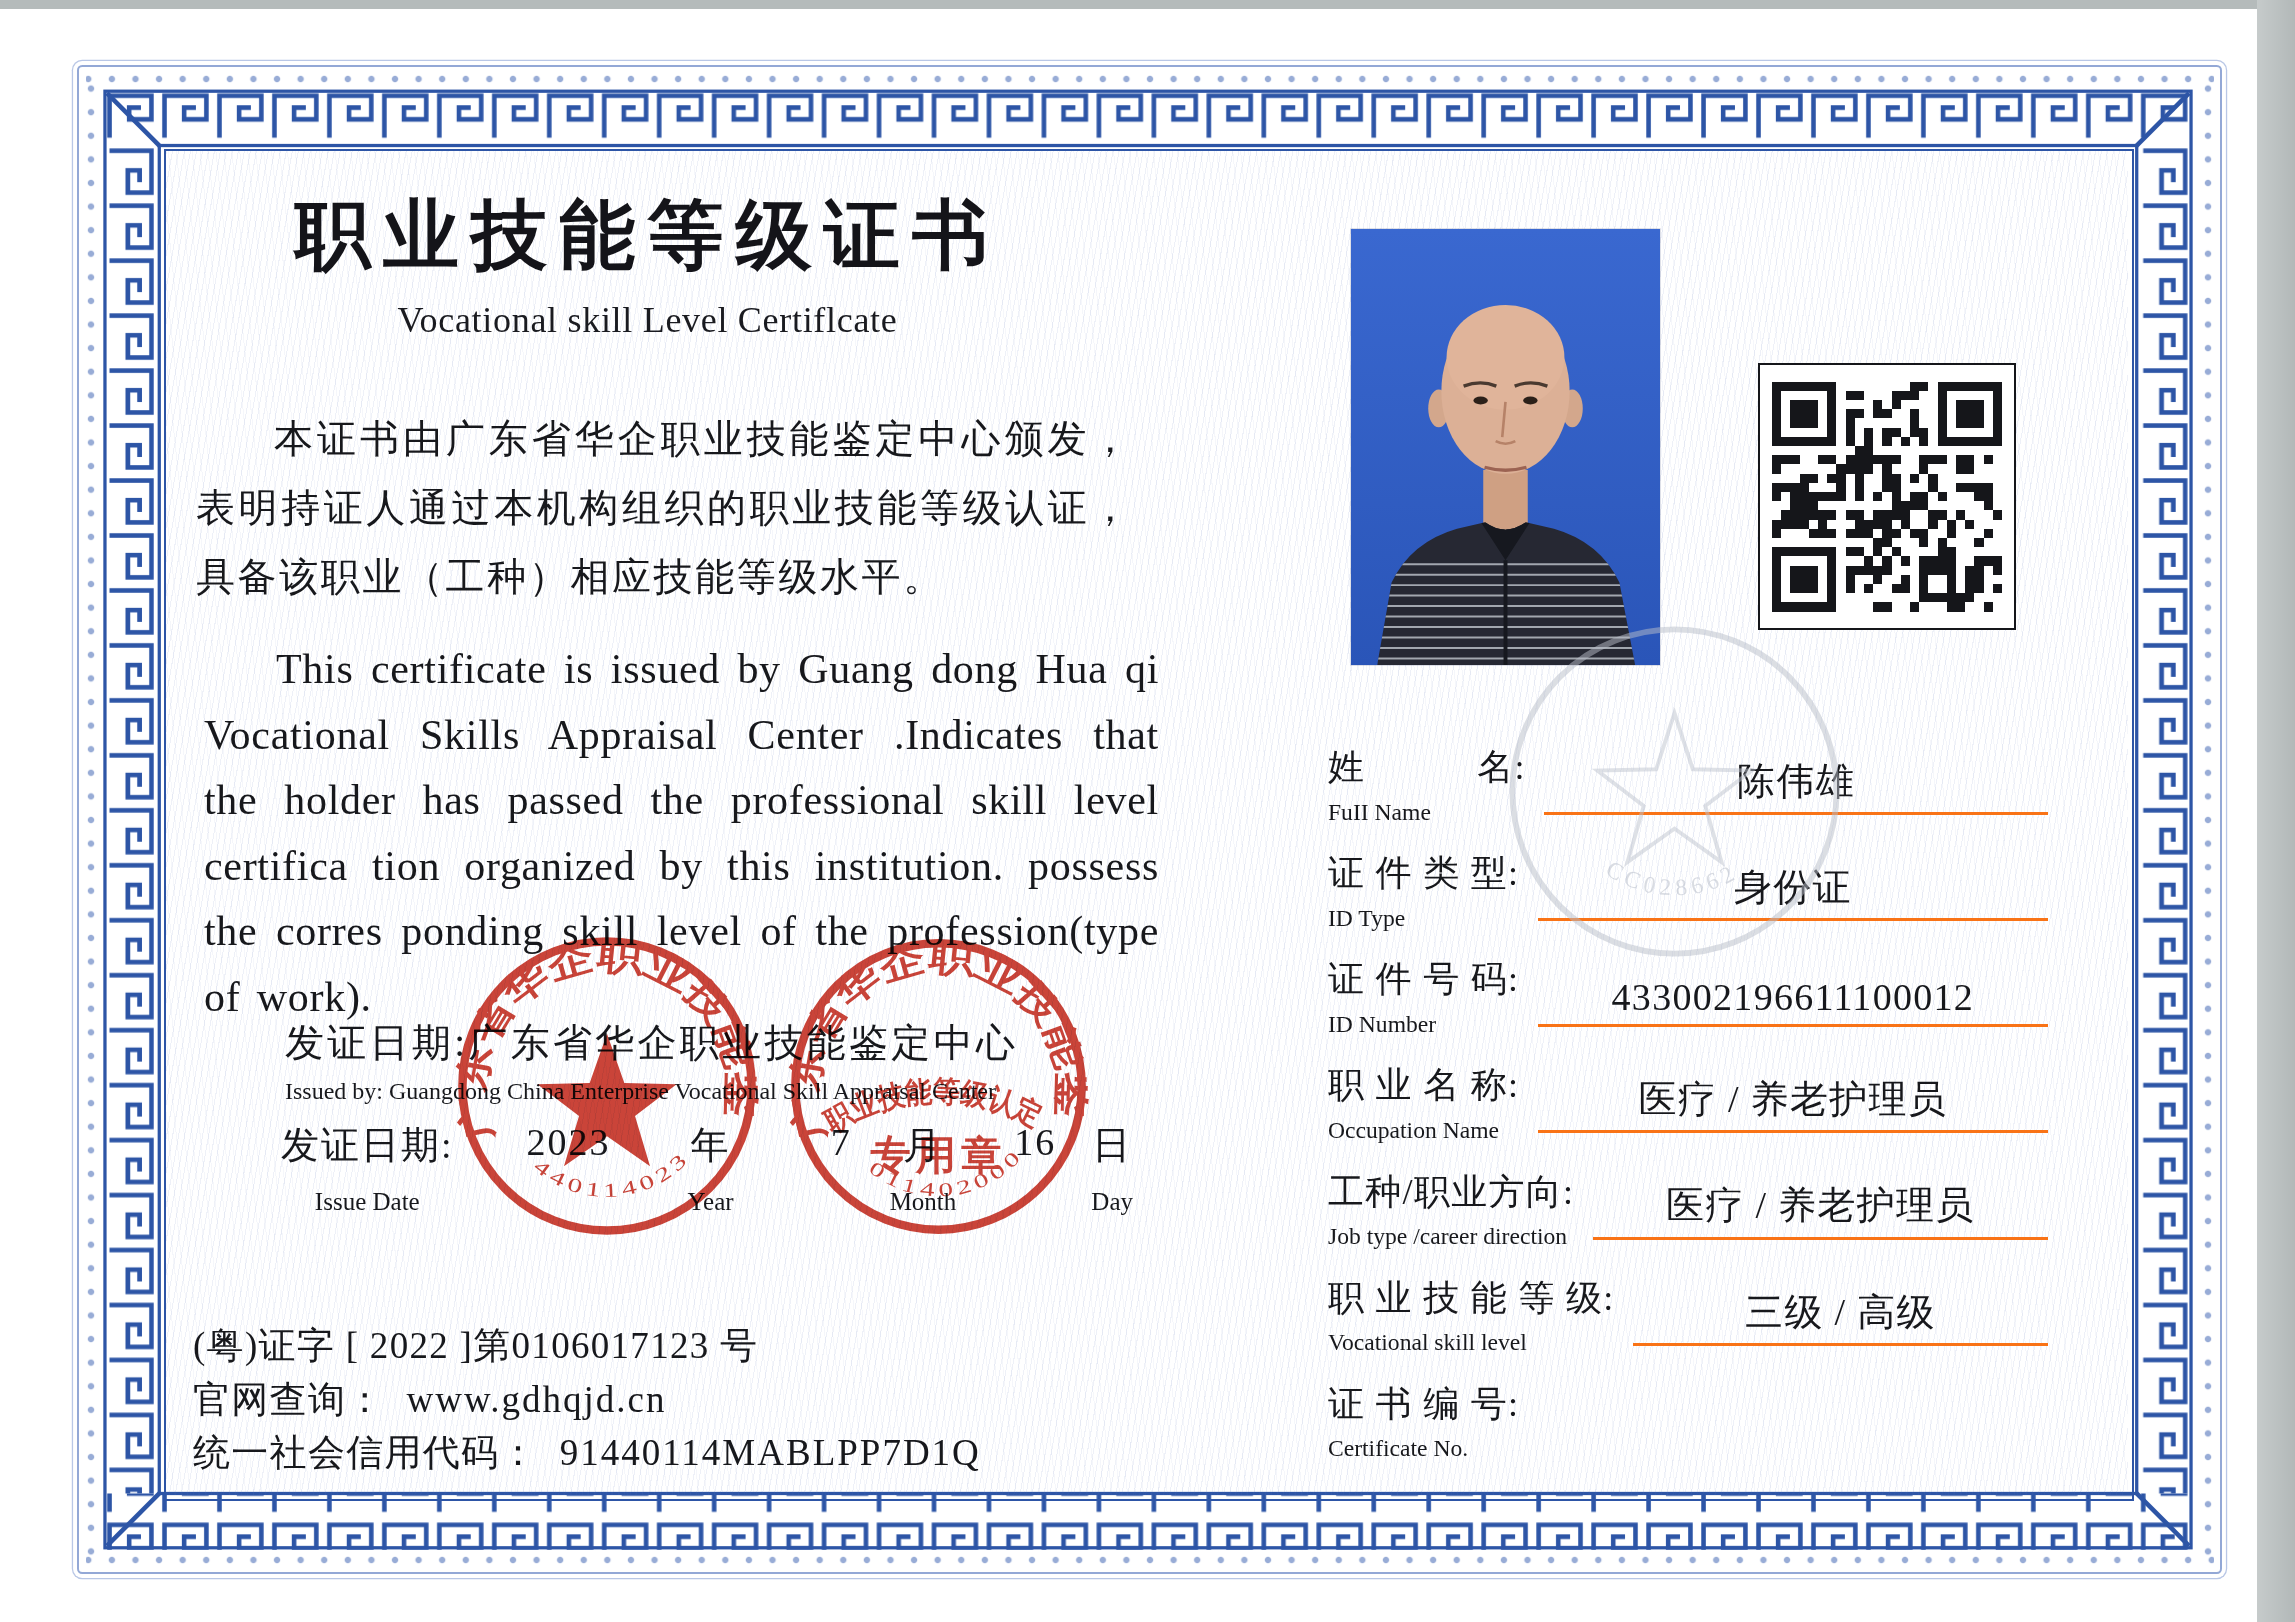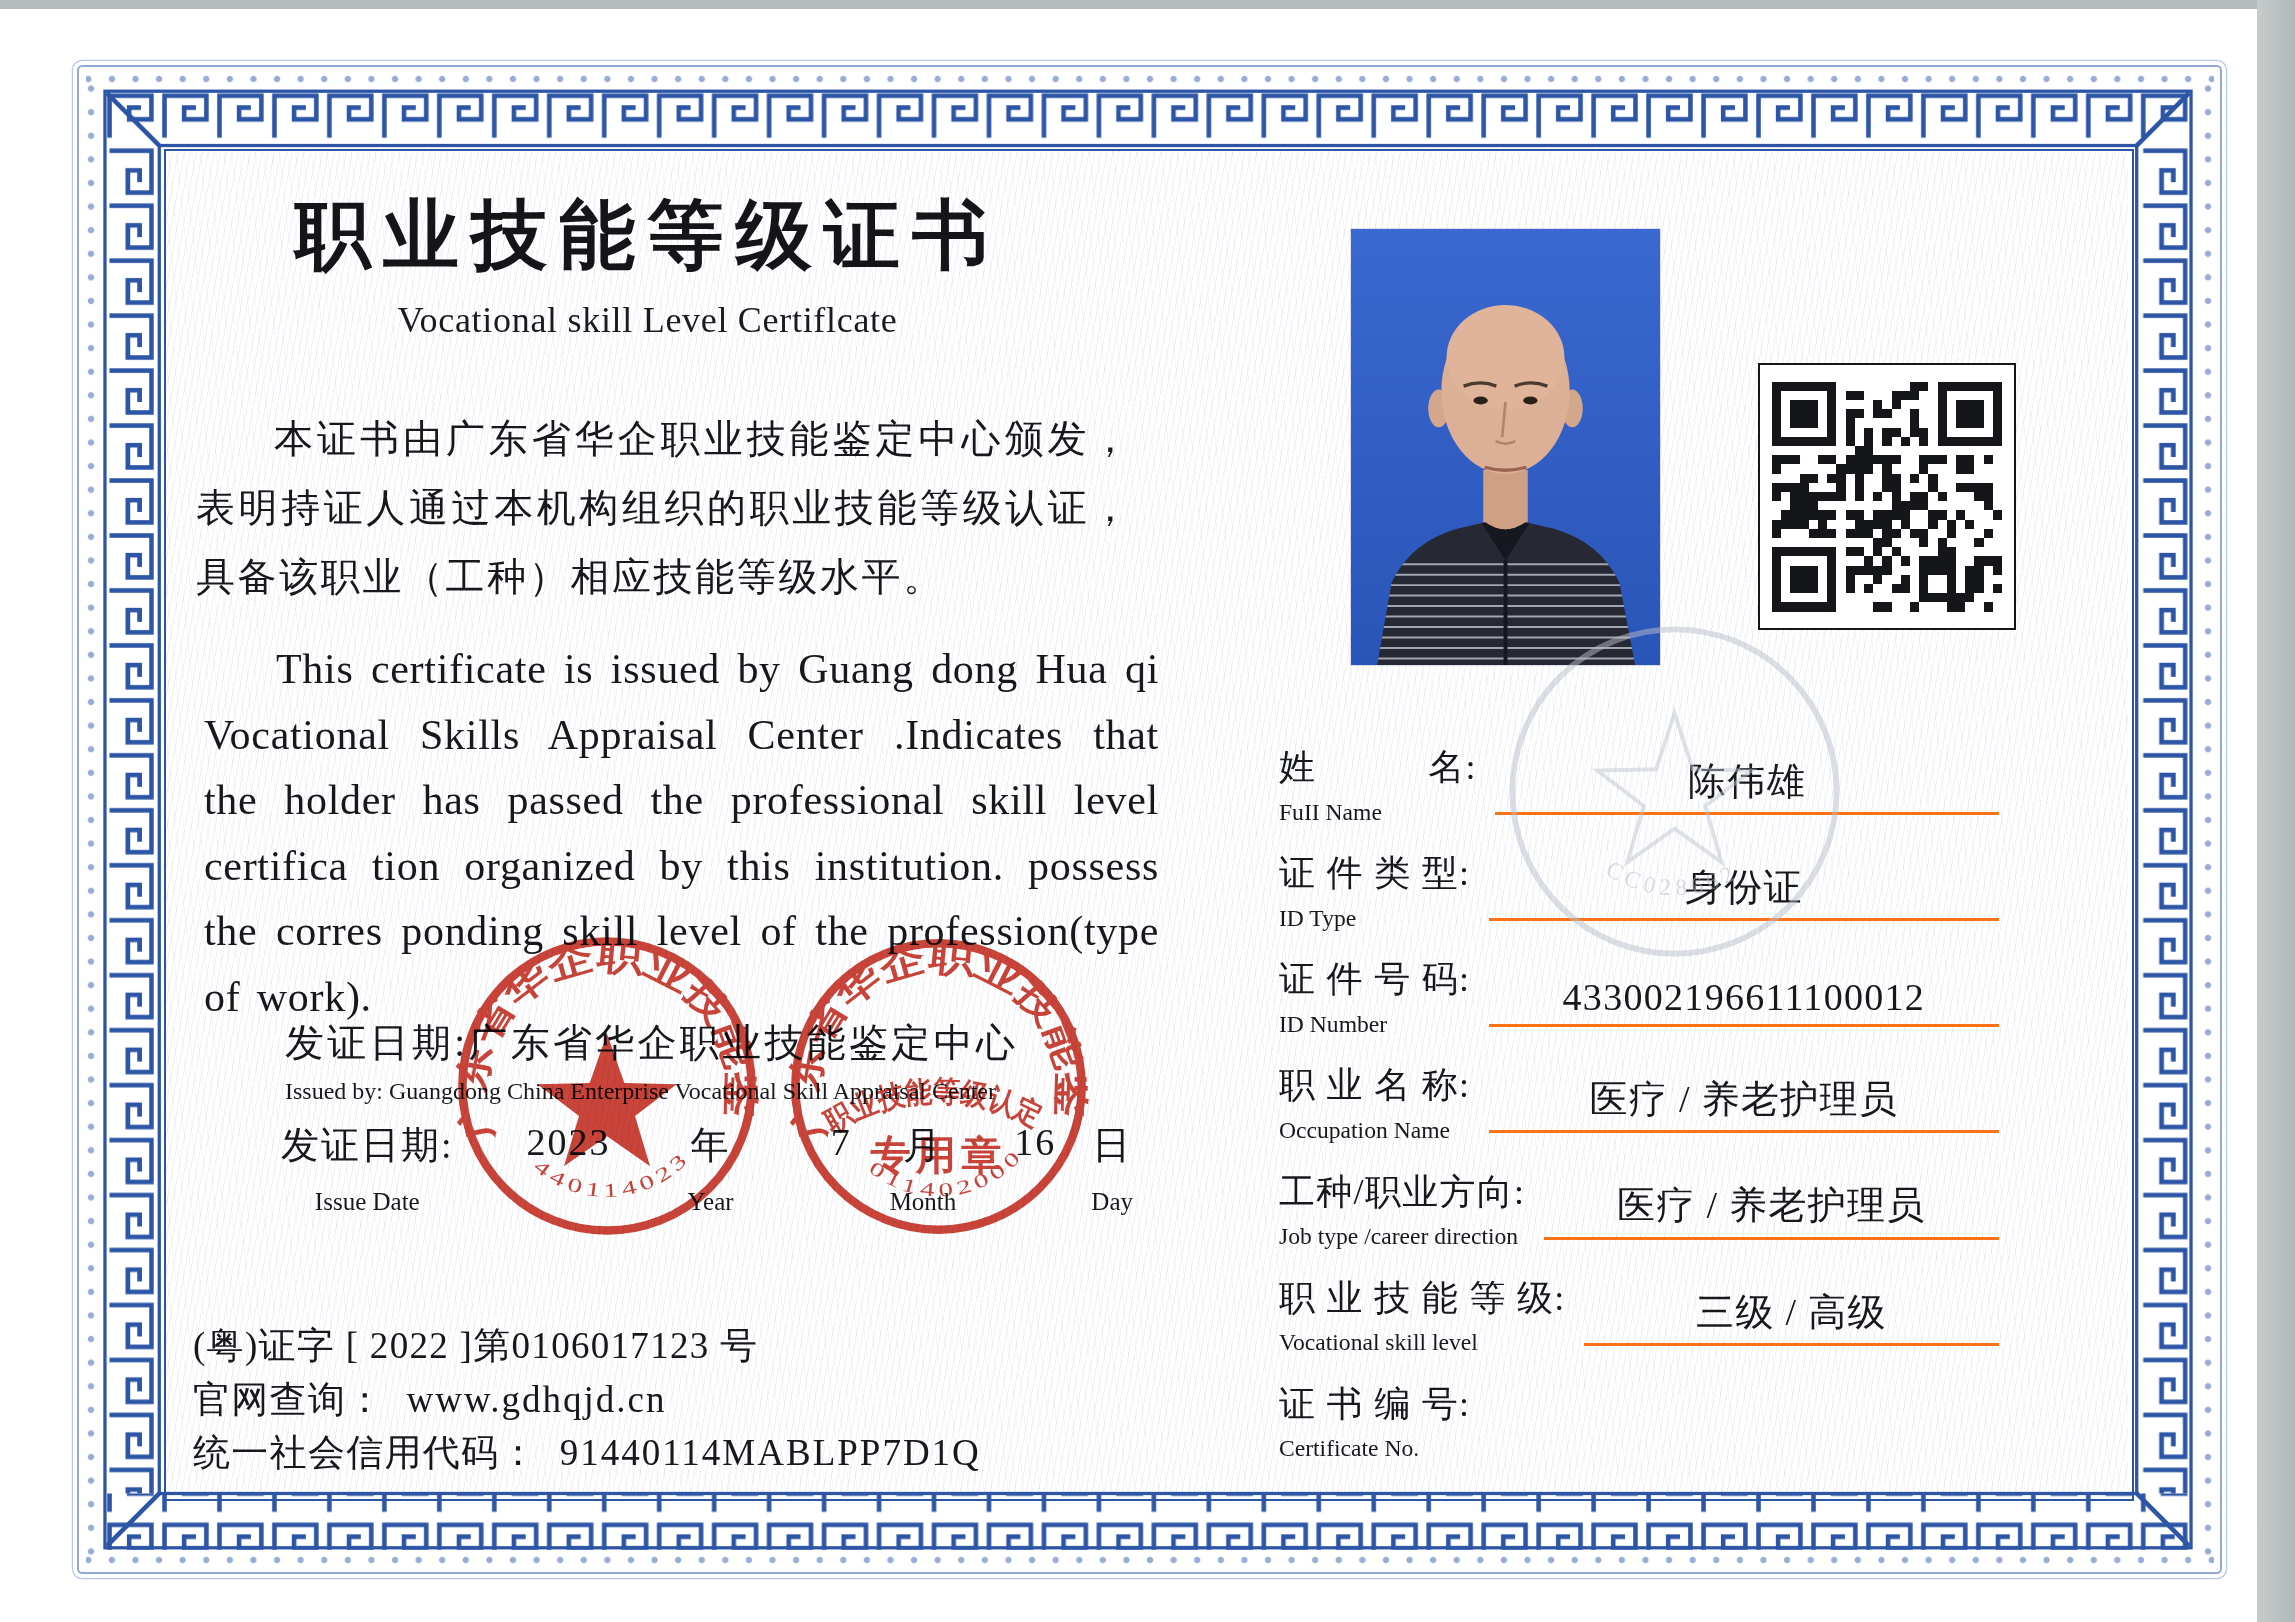--- a/index.html
+++ b/index.html
@@ -40,21 +40,21 @@
   .date-row{position:absolute;left:281px;top:1120px;width:877px;display:flex;align-items:flex-start;z-index:2;}
   .date-cell{text-align:center;}
   .date-cn{font-size:38px;letter-spacing:2px;white-space:nowrap;}
   .date-en{font-size:25px;margin-top:17px;}
   .dc-year{margin-left:73px;} .du-year{margin-left:77px;}
   .dc-month{margin-left:97px;} .du-month{margin-left:38px;}
   .dc-day{margin-left:58px;} .du-day{margin-left:35px;}
   .footer{position:absolute;left:193px;top:1319px;z-index:2;font-size:37px;line-height:1.45;letter-spacing:1.3px;}
   .footer .val{margin-left:22px;letter-spacing:2px;}
   
-  .fields{position:absolute;left:1279px;top:718px;width:720px;height:734px;display:flex;
+  .fields{position:absolute;left:1328px;top:718px;width:720px;height:734px;display:flex;
     flex-direction:column;justify-content:space-between;z-index:2;}
   .field-row{height:97px;display:flex;align-items:flex-end;}
   .f-label{flex:none;margin-right:18.3px;}
   .f-cn{font-size:36px;letter-spacing:1.3px;white-space:nowrap;}
   .f-en{font-size:23.6px;margin-top:6.5px;margin-bottom:-10.5px;white-space:nowrap;}
   .f-line{flex:1;border-bottom:3px solid #f97316;text-align:center;}
   .f-val{font-size:38px;padding-bottom:5.2px;letter-spacing:1.3px;white-space:nowrap;}
   
   .photo{position:absolute;left:1351px;top:229px;width:309px;height:436px;z-index:2;box-shadow:0 0 0 0.7px rgba(120,130,160,.35);}
   .qr-box{position:absolute;left:1758px;top:363px;width:230px;height:239px;background:#fff;

